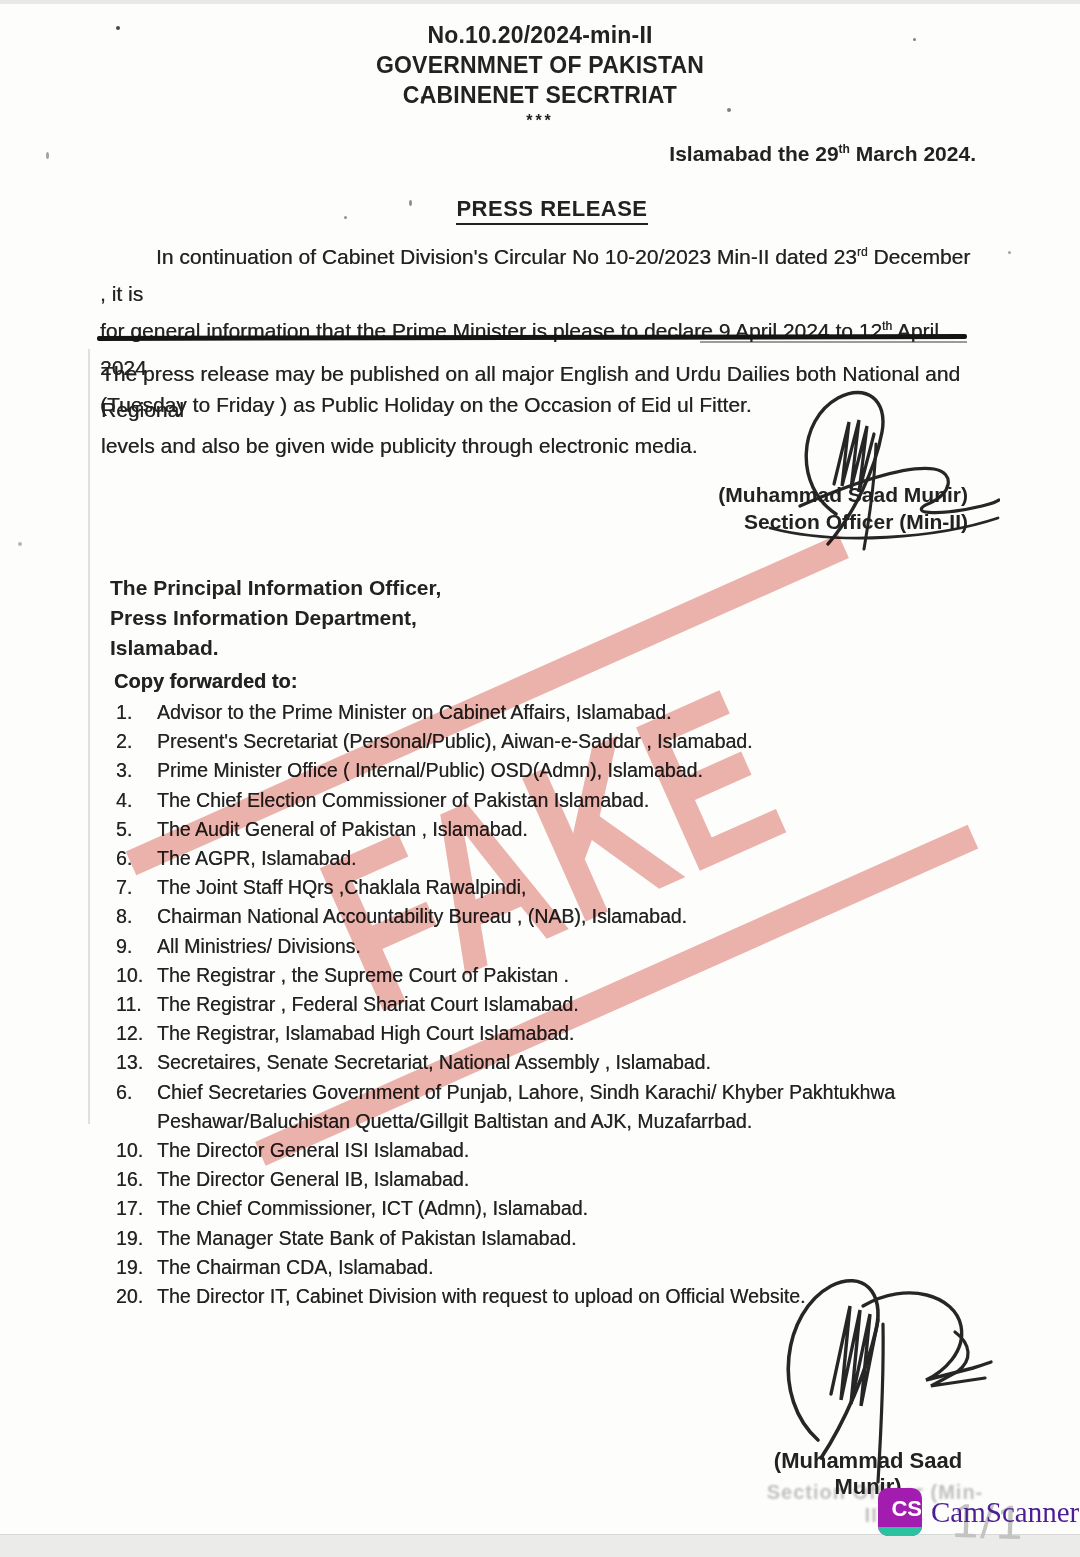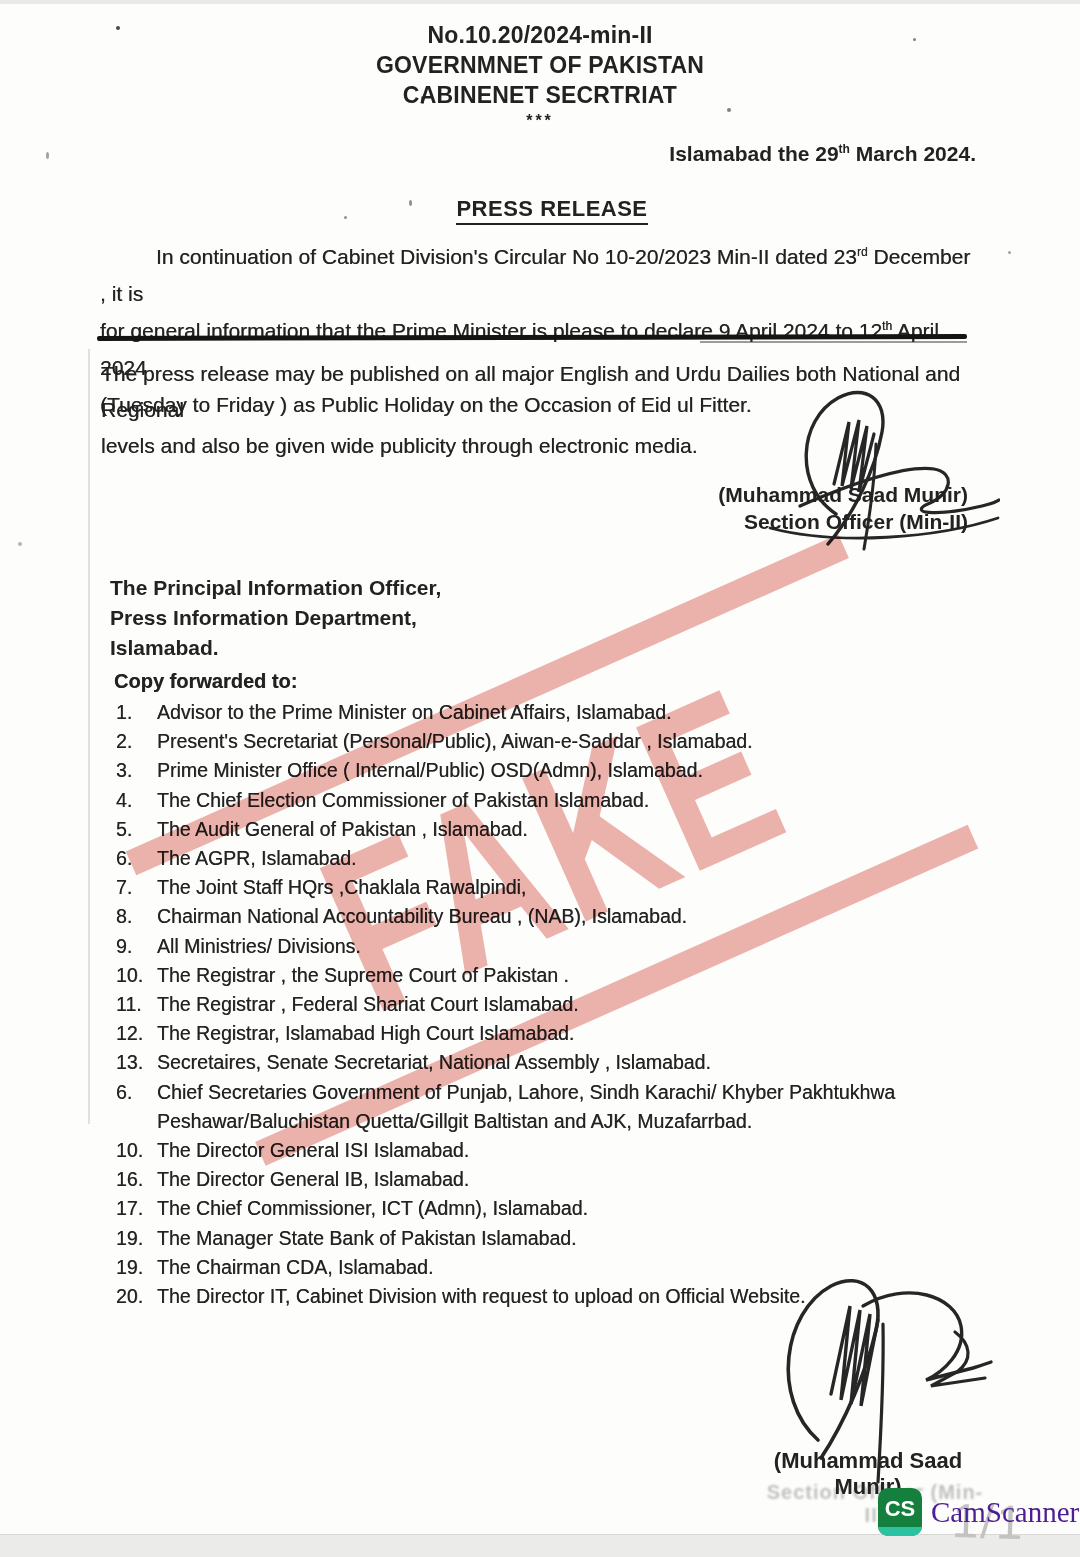--- a/index.html
+++ b/index.html
@@ -225,21 +225,21 @@
   </svg>
   <div class="sig2-name">(Muhammad Saad Munir)</div>
   <div class="sig2-title-faint">Section Officer (Min-II)</div>
 
   <div class="stamp" style="color: rgb(235, 169, 162); border-color: rgb(235, 169, 162);">
     <div class="stamp-text">FAKE</div>
   </div>
 
   <div class="page-indicator">1/1</div>
   <div class="camscanner">
-    <div class="cs-icon" style="background: #15803d;">
+    <div class="cs-icon" style="background: #a21caf; justify-content: flex-end;">
       <span class="cs-initials">CS</span>
       <span class="cs-strip" style="background: rgb(43, 194, 162);"></span>
     </div>
     <span class="cs-wordmark">CamScanner</span>
   </div>
 
   <div class="bottom-band"></div>
 </div>
 
 </body></html>

